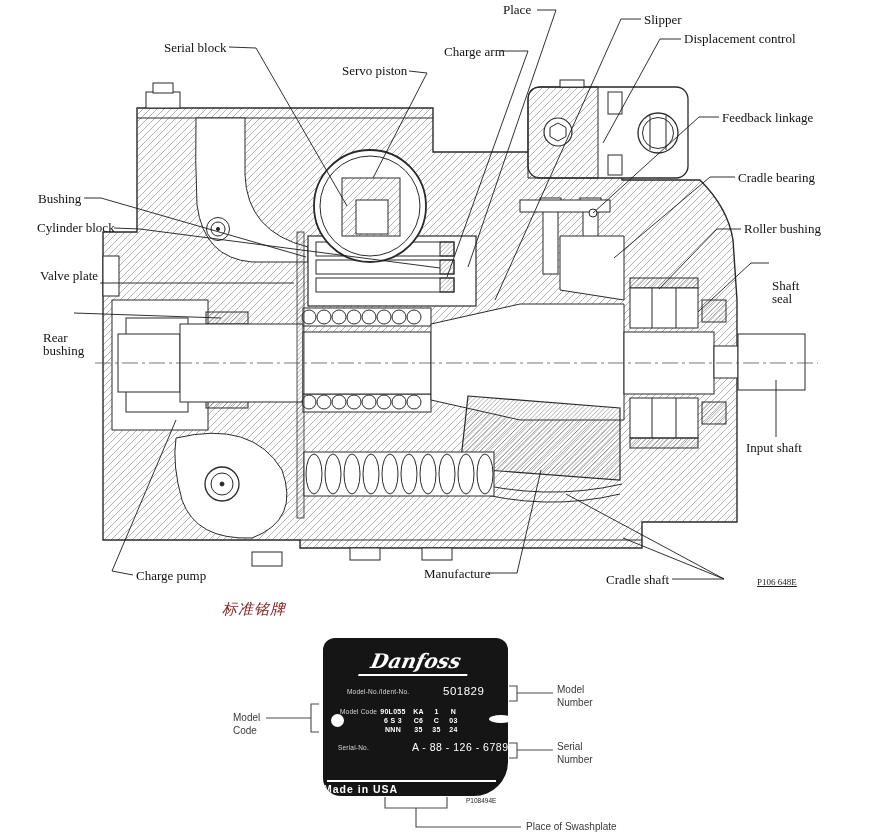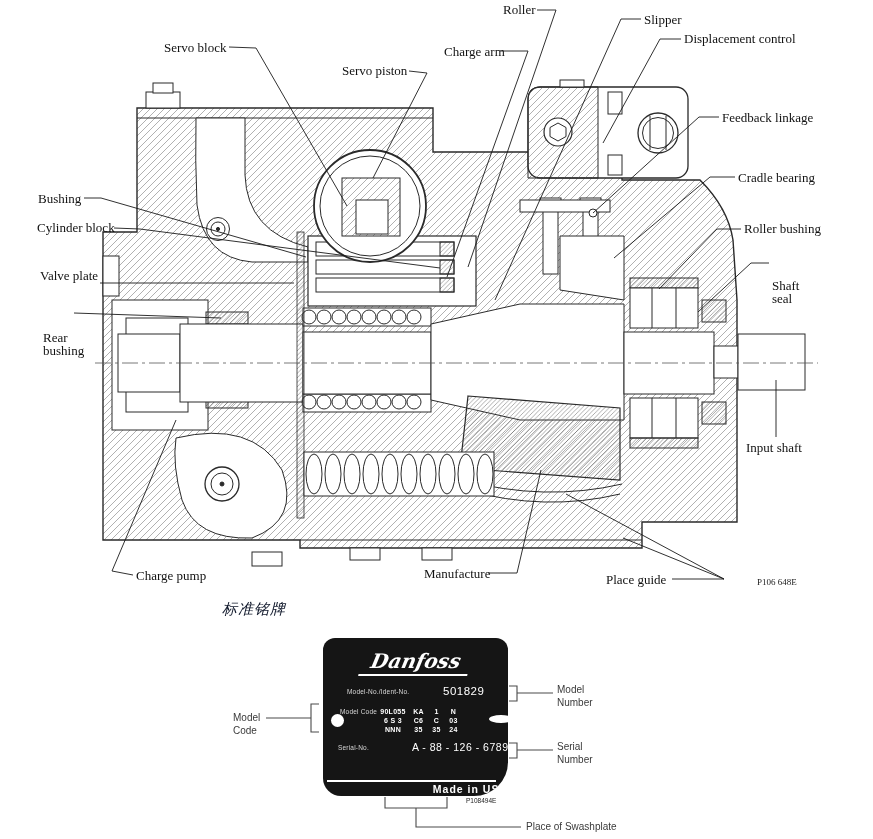--- a/index.html
+++ b/index.html
@@ -2,43 +2,43 @@
 <html><head>
 <meta charset="utf-8">
 <style>
   html,body{margin:0;padding:0;background:#fff;}
   .page{position:relative;width:873px;height:839px;background:#fff;overflow:hidden;
         font-family:"Liberation Serif",serif;}
   .layer{position:absolute;left:0;top:0;}
   
   .lbl{position:absolute;font:13px "Liberation Serif",serif;color:#111;white-space:nowrap;}
   .lbl.wrap{white-space:normal;line-height:13px;margin-top:28px;}
-  .figcode{position:absolute;font:9px "Liberation Serif",serif;color:#222;white-space:nowrap;}
-  .caption-cn{position:absolute;font:italic 15px "DejaVu Sans",sans-serif;color:#0f172a;
+  .figcode{position:absolute;font:9px "Liberation Serif",serif;color:#222;white-space:nowrap;text-decoration:underline;}
+  .caption-cn{position:absolute;font:italic 15px "DejaVu Sans",sans-serif;color:#7f1d1d;
               letter-spacing:1px;white-space:nowrap;}
   
   .callout{position:absolute;font:10px "Liberation Sans",sans-serif;color:#3a3a3a;
            line-height:13px;}
   .callout.nowrap{white-space:nowrap;}
   
   .plate{position:absolute;left:323px;top:638px;width:185px;height:158px;background:#151515;
          border-radius:12px 12px 34px 18px;overflow:hidden;font-family:"Liberation Sans",sans-serif;}
   .brand-row{position:absolute;left:0;right:0;top:11px;text-align:center;}
   .brand{display:inline-block;color:#fff;font:italic bold 20px "DejaVu Serif",serif;
          transform:skewX(-12deg);border-bottom:2.5px solid #fff;padding:0 10px 1px;}
   .p-small{position:absolute;font:6.5px "Liberation Sans",sans-serif;color:#d8d8d8;
            letter-spacing:.2px;white-space:nowrap;}
   .p-val-lg{position:absolute;font:11.5px "Liberation Sans",sans-serif;color:#fff;
             letter-spacing:.5px;white-space:nowrap;}
   .mc-grid{position:absolute;left:54px;top:70px;display:grid;
            grid-template-columns:32px 19px 17px 17px;grid-auto-rows:9px;}
   .mc-grid span{font:bold 7px "Liberation Sans",sans-serif;color:#fff;text-align:center;
                 letter-spacing:.3px;}
   .rule{position:absolute;left:4px;top:142px;width:169px;height:1.5px;background:#fff;}
-  .made{position:absolute;left:0;right:0;top:145px;text-align:right;
+  .made{position:absolute;left:0;right:0;top:145px;text-align:left;
         font:bold 10.5px "Liberation Sans",sans-serif;letter-spacing:1px;color:#fff;}
   .hole{position:absolute;left:8px;top:76px;width:13px;height:13px;border-radius:50%;background:#fff;}
   .notch{position:absolute;left:166px;top:77px;width:24px;height:8px;border-radius:50%;background:#fff;}
   .platecode{position:absolute;left:466px;top:797px;font:6.5px "Liberation Sans",sans-serif;
              color:#222;white-space:nowrap;}
 </style>
 </head>
 <body>
 
 <div class="page">
@@ -205,38 +205,38 @@
       <line x1="266" y1="718" x2="311" y2="718"></line>
       <path d="M319,704 H311 V732 H319"></path>
       <path d="M509,686 H517 V701 H509"></path>
       <line x1="517" y1="693" x2="553" y2="693"></line>
       <path d="M509,743 H517 V758 H509"></path>
       <line x1="517" y1="750" x2="553" y2="750"></line>
       <path d="M385,797 V808 H447 V797 M416,808 V827 H521"></path>
     </g>
   </svg>
 
-  <div class="lbl" style="left:164px;top:40px">Servo block</div>
-  <div class="lbl" style="left:503px;top:2px">Roller</div>
+  <div class="lbl" style="left:164px;top:40px">Serial block</div>
+  <div class="lbl" style="left:503px;top:2px">Place</div>
   <div class="lbl" style="left:644px;top:12px">Slipper</div>
   <div class="lbl" style="left:684px;top:31px">Displacement control</div>
   <div class="lbl" style="left:444px;top:44px">Charge arm</div>
   <div class="lbl" style="left:342px;top:63px">Servo piston</div>
   <div class="lbl" style="left:722px;top:110px">Feedback linkage</div>
   <div class="lbl" style="left:738px;top:170px">Cradle bearing</div>
   <div class="lbl" style="left:38px;top:191px">Bushing</div>
   <div class="lbl" style="left:37px;top:220px">Cylinder block</div>
   <div class="lbl" style="left:744px;top:221px">Roller bushing</div>
   <div class="lbl wrap" style="left:772px;top:251px;width:44px">Shaft seal</div>
   <div class="lbl" style="left:40px;top:268px">Valve plate</div>
   <div class="lbl wrap" style="left:43px;top:303px;width:60px">Rear bushing</div>
   <div class="lbl" style="left:746px;top:440px">Input shaft</div>
   <div class="lbl" style="left:136px;top:568px">Charge pump</div>
   <div class="lbl" style="left:424px;top:566px">Manufacture</div>
-  <div class="lbl" style="left:606px;top:572px">Place guide</div>
+  <div class="lbl" style="left:606px;top:572px">Cradle shaft</div>
   <div class="figcode" style="left:757px;top:577px">P106 648E</div>
 
   <div class="caption-cn" style="left:222px;top:600px">标准铭牌</div>
 
   <div class="plate">
     <div class="brand-row">
       <span class="brand">Danfoss</span>
     </div>
     <div class="p-small" style="left:24px;top:50px">Model-No./Ident-No.</div>
     <div class="p-val-lg" style="left:120px;top:47px">501829</div>

